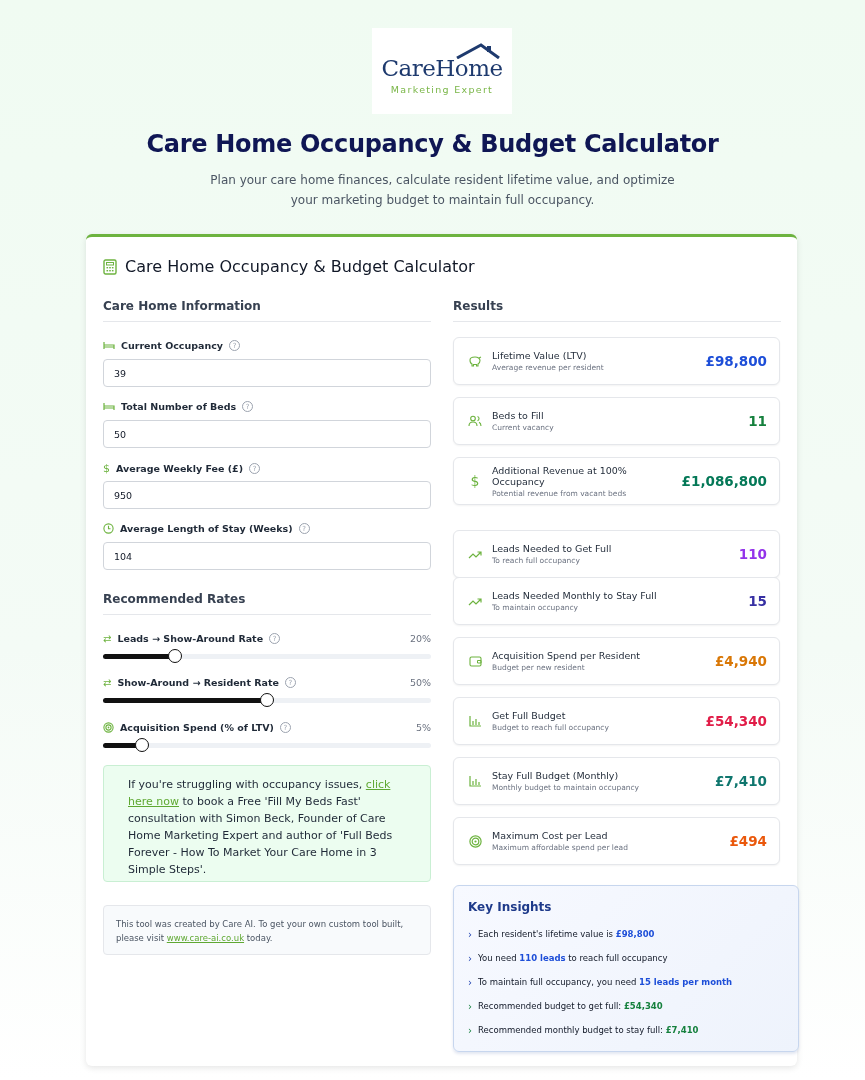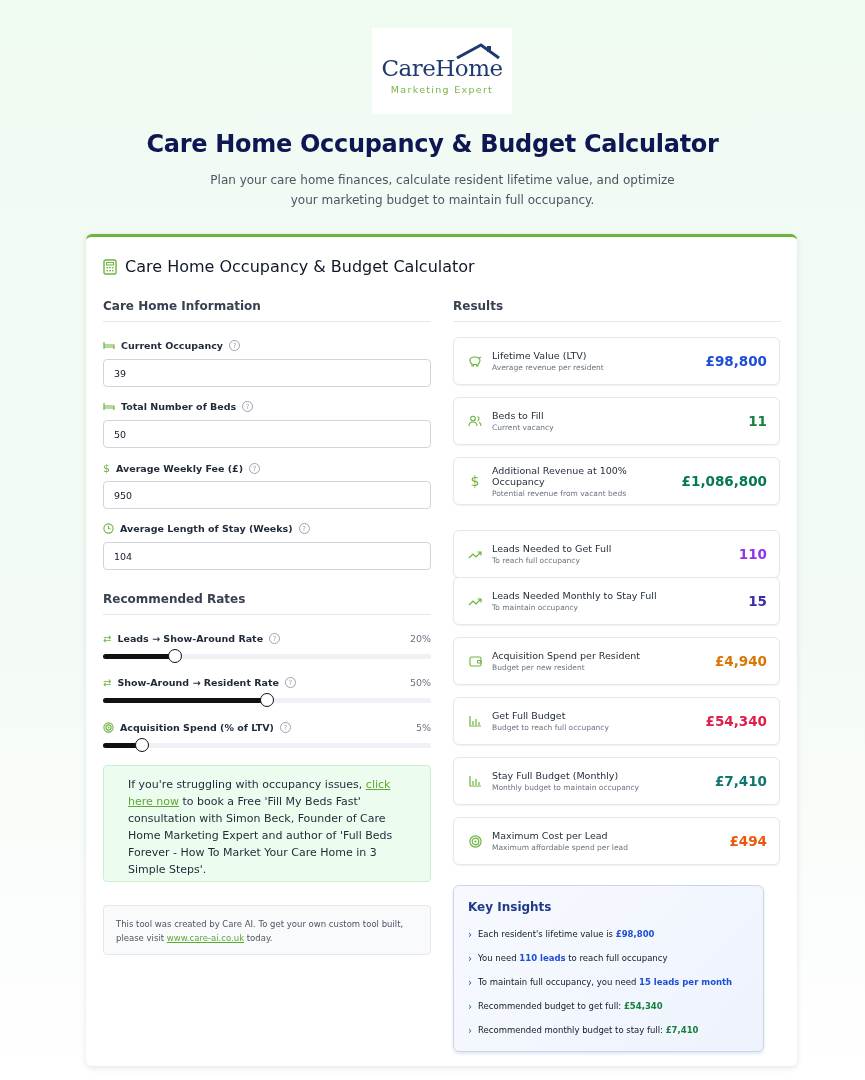--- a/index.html
+++ b/index.html
@@ -69,21 +69,21 @@
     position: absolute; left: 367px; width: 327px; height: 48px; background: #fff;
     border: 1px solid #e5e7eb; border-radius: 6px; box-shadow: 0 1px 2px rgba(0,0,0,0.05);
     display: flex; align-items: center; padding: 0 12px;
   }
   .result .ico { width: 18px; display: flex; justify-content: center; margin-right: 8px; }
   .result .txt { flex: 1; }
   .result .t1 { font-size: 9.5px; color: #1f2937; }
   .result .t2 { font-size: 7.5px; color: #6b7280; margin-top: 2px; }
   .result .val { font-size: 13.5px; font-weight: bold; }
   .insights {
-    position: absolute; left: 367px; top: 648px; width: 311px; height: 167px;
+    position: absolute; left: 367px; top: 648px; width: 346px; height: 167px;
     background: linear-gradient(135deg, #f7f9ff 0%, #eef3fc 100%);
     border: 1px solid #c7d6ee; border-radius: 6px; box-shadow: 0 2px 3px rgba(60,90,160,0.15);
     padding: 14px 14px;
   }
   .ins-title { font-size: 12px; font-weight: bold; color: #1e3a8a; margin-bottom: 8px; }
   .ins-item { font-size: 8.5px; color: #111827; display: flex; align-items: center; gap: 6px; height: 24px; }
   .ins-item .chev { color: #1e40af; font-size: 10px; }
   .ins-item .chev.g { color: #15803d; }
   .hl-blue { color: #1d4ed8; font-weight: bold; }
   .hl-green { color: #15803d; font-weight: bold; }

